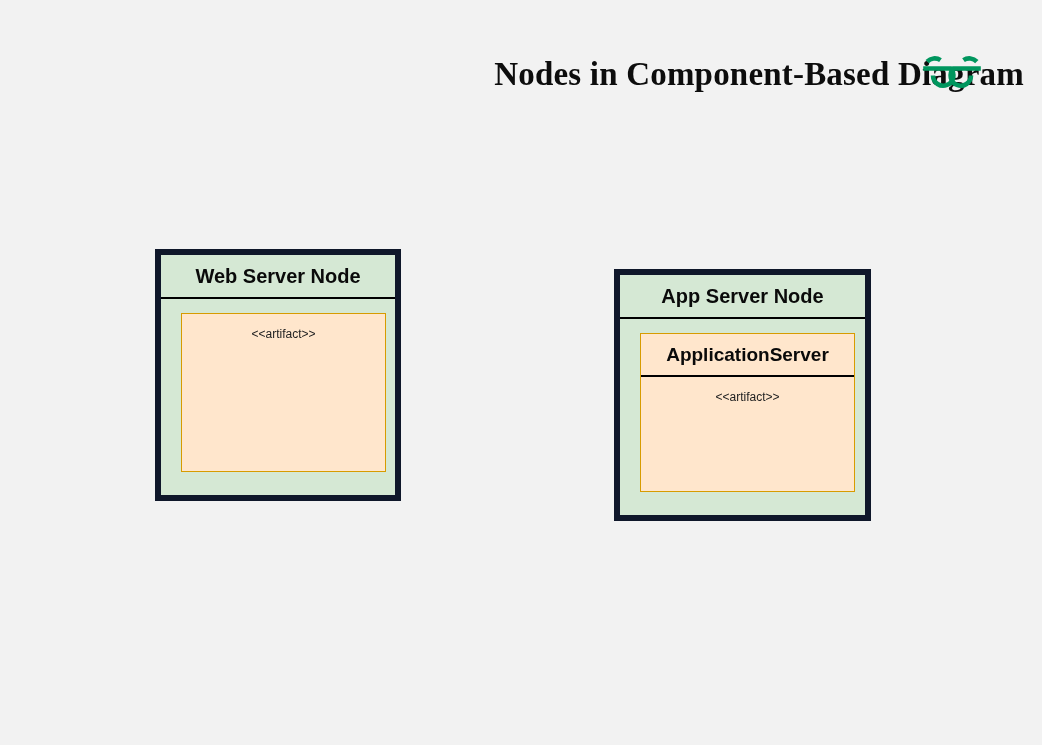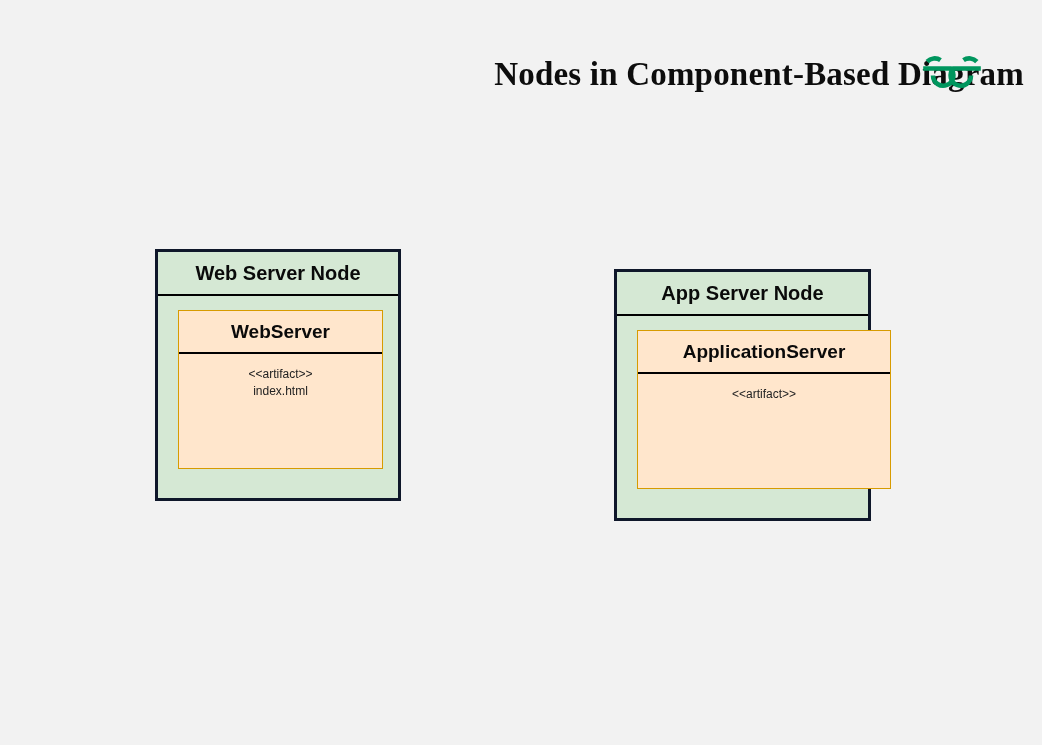--- a/index.html
+++ b/index.html
@@ -45,21 +45,21 @@
     left: 0;
     top: 0;
     width: 1042px;
     height: 745px;
   }
 
   
   .node {
     position: absolute;
     background: #d5e8d4;
-    border: 3px solid #0f172a;
+    border: 6px solid #0f172a;
     box-sizing: border-box;
   }
   .node-web { left: 155px; top: 249px; width: 246px; height: 252px; }
   .node-app { left: 614px; top: 249px; width: 257px; height: 252px; margin-top: 20px; }
 
   .node-header {
     height: 44px;
     border-bottom: 2px solid #000000;
     box-sizing: border-box;
     display: flex;
@@ -80,21 +80,21 @@
   }
 
   
   .component {
     position: absolute;
     background: #ffe6cc;
     border: 1px solid #d79b00;
     box-sizing: border-box;
   }
   .component-web { left: 20px; top: 14px; width: 205px; height: 159px; }
-  .component-app { left: 20px; top: 14px; width: 254px; height: 159px; }
+  .component-app { left: 20px; top: 14px; width: 215px; height: 159px; }
 
   .component-header {
     height: 43px;
     border-bottom: 2px solid #000000;
     box-sizing: border-box;
     display: flex;
     align-items: center;
     justify-content: center;
   }
   .component-title {
@@ -134,26 +134,22 @@
 </div>
 
 <div class="diagram">
 
   <div class="node node-web">
     <div class="node-header">
       <span class="node-header-label">Web Server Node</span>
     </div>
     <div class="node-body">
       <div class="component component-web">
-        <div class="component-header">
-          <span class="component-title">WebServer</span>
-        </div>
         <div class="component-body">
           <div class="artifact-stereotype">&lt;&lt;artifact&gt;&gt;</div>
-          <div class="artifact-name">index.html</div>
         </div>
       </div>
     </div>
   </div>
 
   <div class="node node-app">
     <div class="node-header">
       <span class="node-header-label">App Server Node</span>
     </div>
     <div class="node-body">

